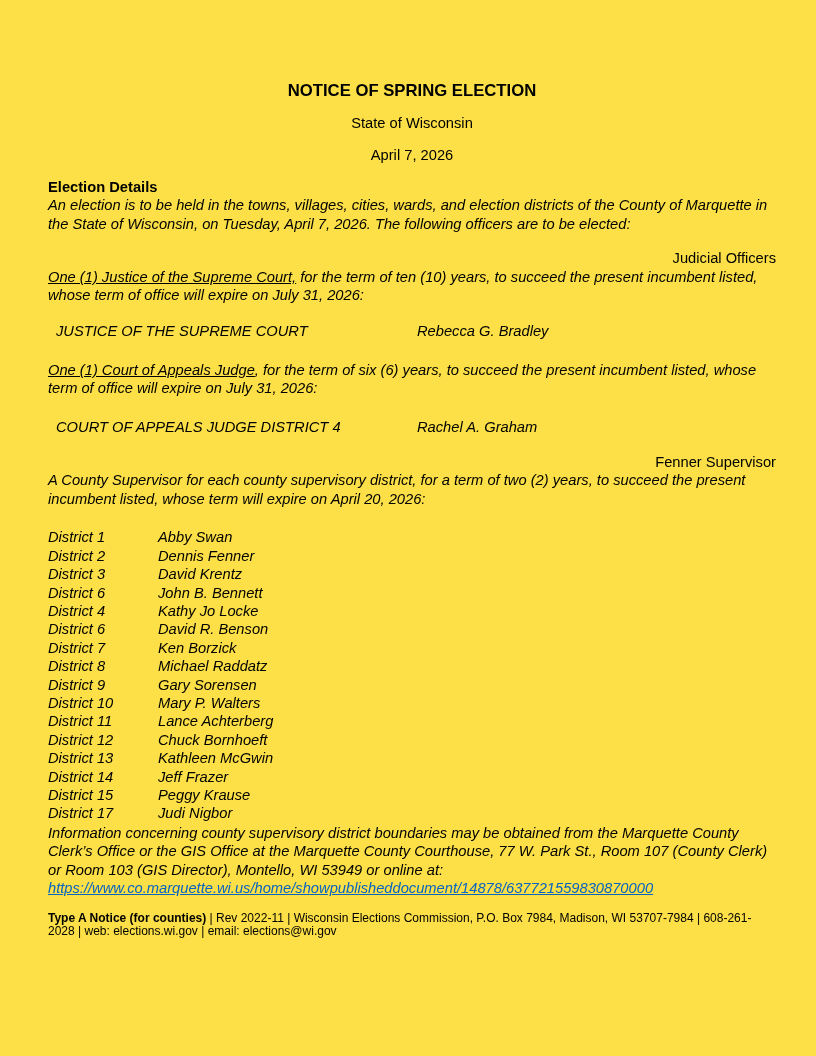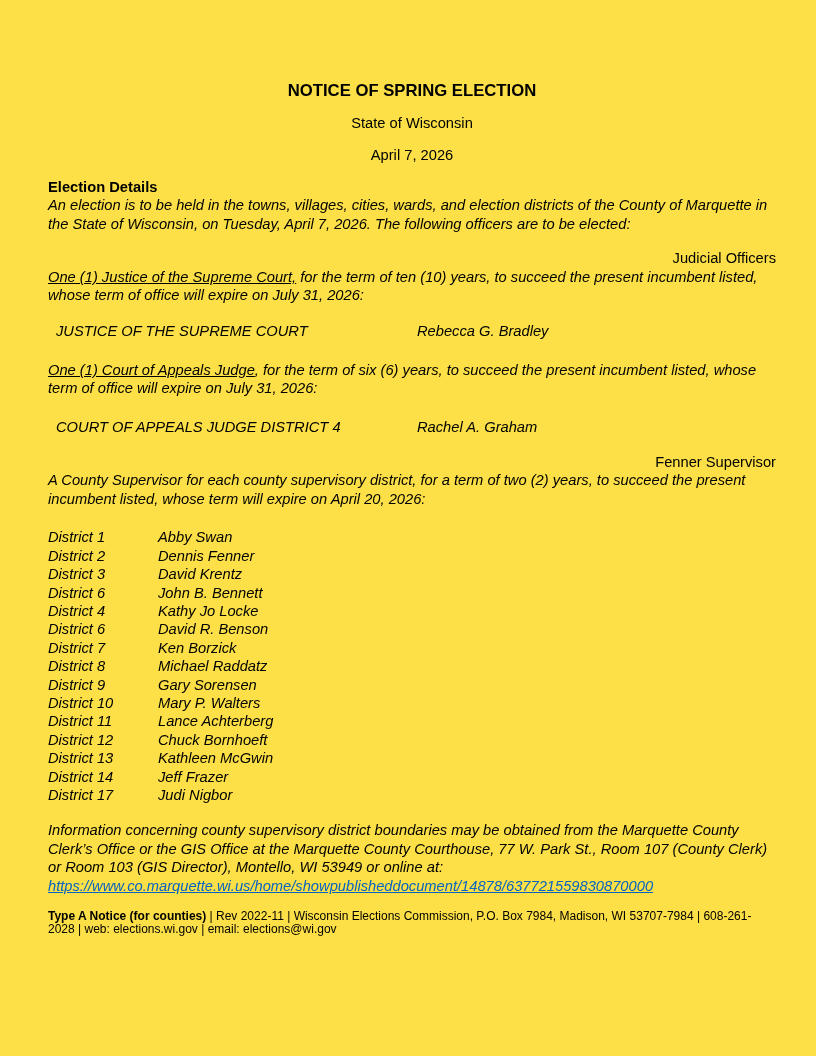--- a/index.html
+++ b/index.html
@@ -43,21 +43,21 @@
 
   .row-gap-justice { margin-top: 18px; }
   .para-gap-appeals { margin-top: 20px; }
   .row-gap-appeals { margin-top: 20px; }
   .head-gap-supervisor { margin-top: 17px; }
 
   .district-list { margin-top: 20px; }
   .district-row { display: flex; }
   .district-row .d-label { width: 110px; flex: 0 0 110px; }
 
-  .info-para { margin-top: 17px; }
+  .info-para { margin-top: 1px; }
   .doc-link {
     color: #0563C1; text-decoration: underline;
     word-break: break-all;
   }
 
   .doc-footer {
     margin-top: 15px;
     font-size: 12px; line-height: 12.8px;
   }
   .doc-footer .fbold { font-weight: bold; }
@@ -146,20 +146,24 @@
       </div>
     <div class="district-row">
         <span class="d-label">District 13</span>
         <span>Kathleen McGwin</span>
       </div>
     <div class="district-row">
         <span class="d-label">District 14</span>
         <span>Jeff Frazer</span>
       </div>
     <div class="district-row">
+        <span class="d-label">District 15</span>
+        <span>Peggy Krause</span>
+      </div>
+    <div class="district-row">
         <span class="d-label">District 17</span>
         <span>Judi Nigbor</span>
       </div>
   </div>
 
   <p class="body-text info-para"><span>Information concerning county supervisory district boundaries may be obtained from the Marquette County Clerk’s Office or the GIS Office at the Marquette County Courthouse, 77 W. Park St., Room 107 (County Clerk) or Room 103 (GIS Director), Montello, WI 53949 or online at:</span><br>
     <a class="doc-link" href="#">https://www.co.marquette.wi.us/home/showpublisheddocument/14878/637721559830870000</a>
   </p>
 
   <p class="doc-footer"><span class="fbold">Type A Notice (for counties)</span><span> | Rev 2022-11 | Wisconsin Elections Commission, P.O. Box 7984, Madison, WI  53707-7984 | 608-261-2028 | web: elections.wi.gov | email: elections@wi.gov</span></p>

